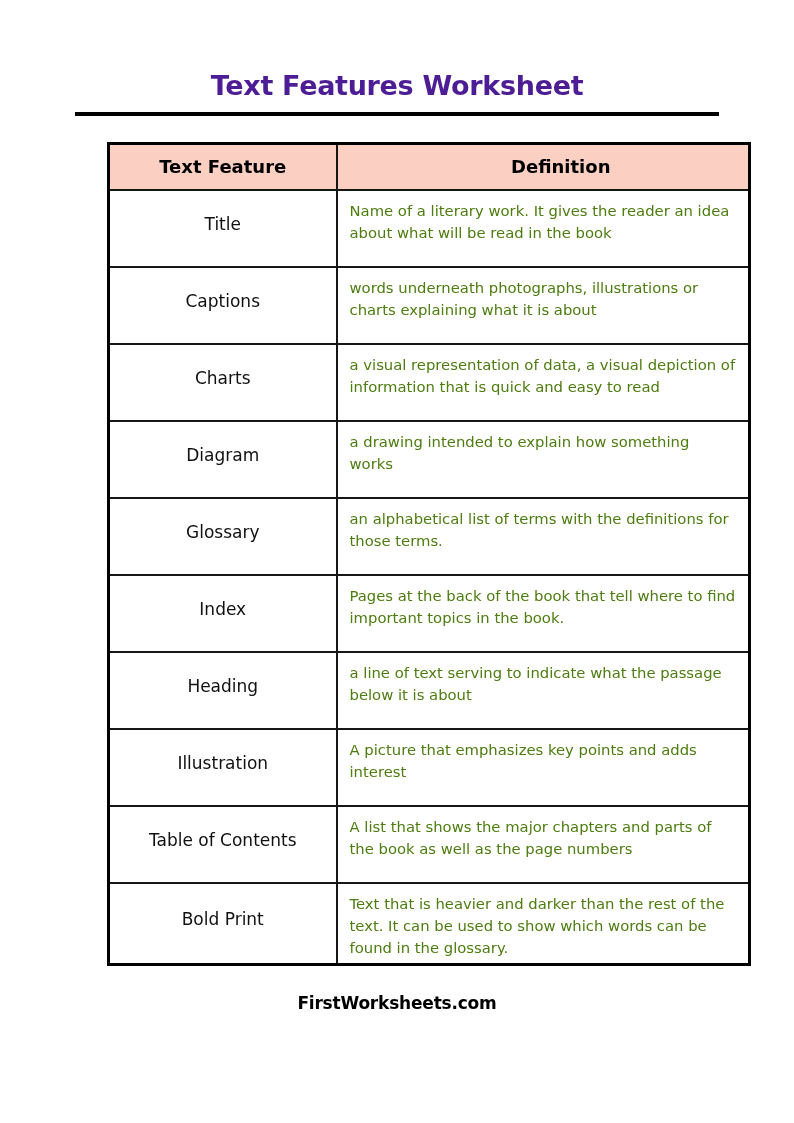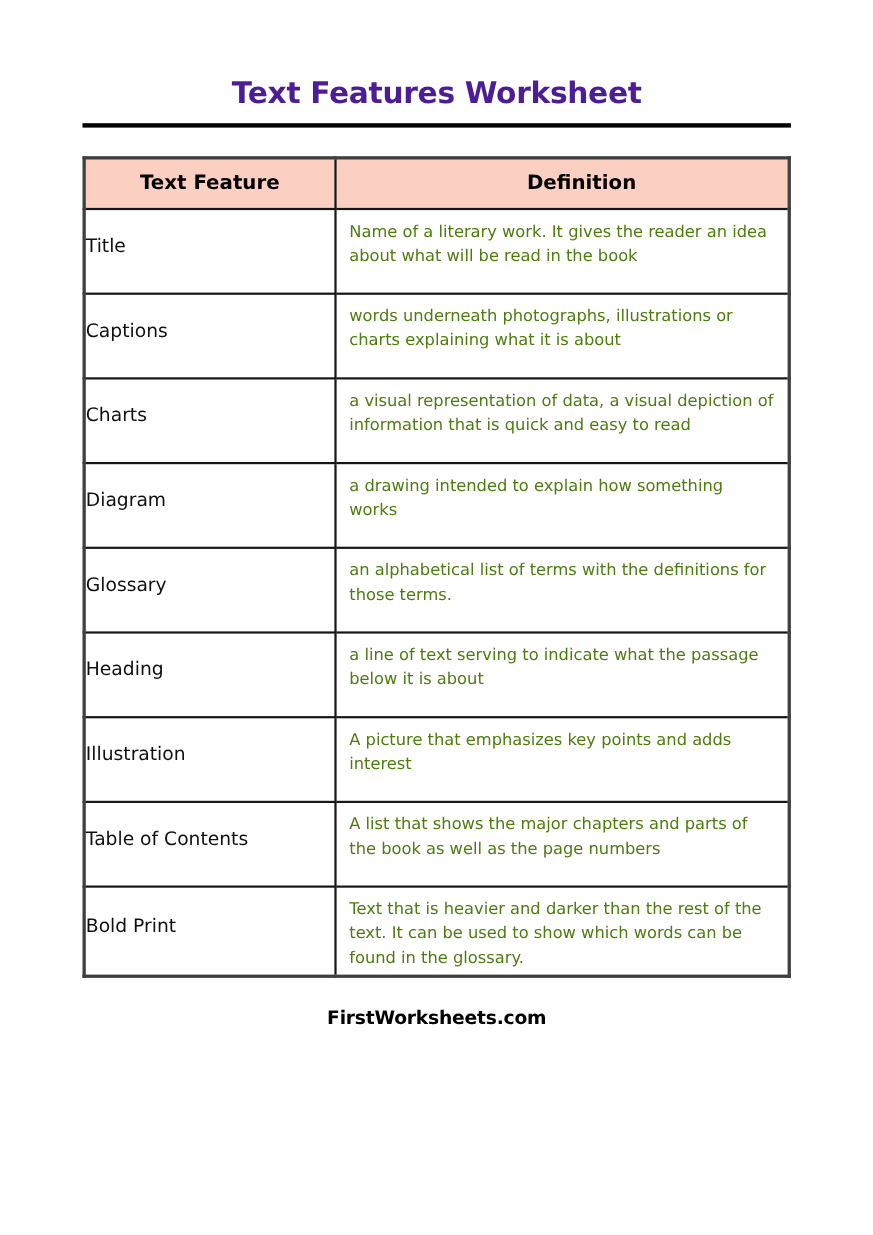--- a/index.html
+++ b/index.html
@@ -48,21 +48,22 @@
     font-size: 18.5px;
     letter-spacing: 0.2px;
     color: #1c1c1c;
   }
 
   table.feature-table {
     margin-top: 26px;
     width: 100%;
     border-collapse: collapse;
     table-layout: fixed;
-    border: 3px solid #404040;
+    border: 3px solid #000000;
+    margin-left: 32px;
   }
 
   table.feature-table col.c-feature { width: 228px; }
 
   table.feature-table th,
   table.feature-table td {
     border: 2px solid #161616;
   }
 
   thead th {
@@ -70,21 +71,21 @@
     font-size: 18px;
     font-weight: bold;
     text-align: center;
     vertical-align: middle;
     color: #000000;
   }
 
   tbody tr { height: 77px; }
 
   td.feature-cell {
-    text-align: left;
+    text-align: center;
     vertical-align: middle;
     font-size: 17px;
     padding-bottom: 8px;
     color: #101010;
   }
 
   td.definition-cell {
     vertical-align: top;
     padding: 9px 12px 4px 12px;
     font-size: 14.8px;
@@ -139,20 +140,24 @@
           </tr>
           <tr>
             <td class="feature-cell">Diagram</td>
             <td class="definition-cell">a drawing intended to explain how something works</td>
           </tr>
           <tr>
             <td class="feature-cell">Glossary</td>
             <td class="definition-cell">an alphabetical list of terms with the definitions for those terms.</td>
           </tr>
           <tr>
+            <td class="feature-cell">Index</td>
+            <td class="definition-cell">Pages at the back of the book that tell where to find important topics in the book.</td>
+          </tr>
+          <tr>
             <td class="feature-cell">Heading</td>
             <td class="definition-cell">a line of text serving to indicate what the passage below it is about</td>
           </tr>
           <tr>
             <td class="feature-cell">Illustration</td>
             <td class="definition-cell">A picture that emphasizes key points and adds interest</td>
           </tr>
           <tr>
             <td class="feature-cell">Table of Contents</td>
             <td class="definition-cell">A list that shows the major chapters and parts of the book as well as the page numbers</td>

